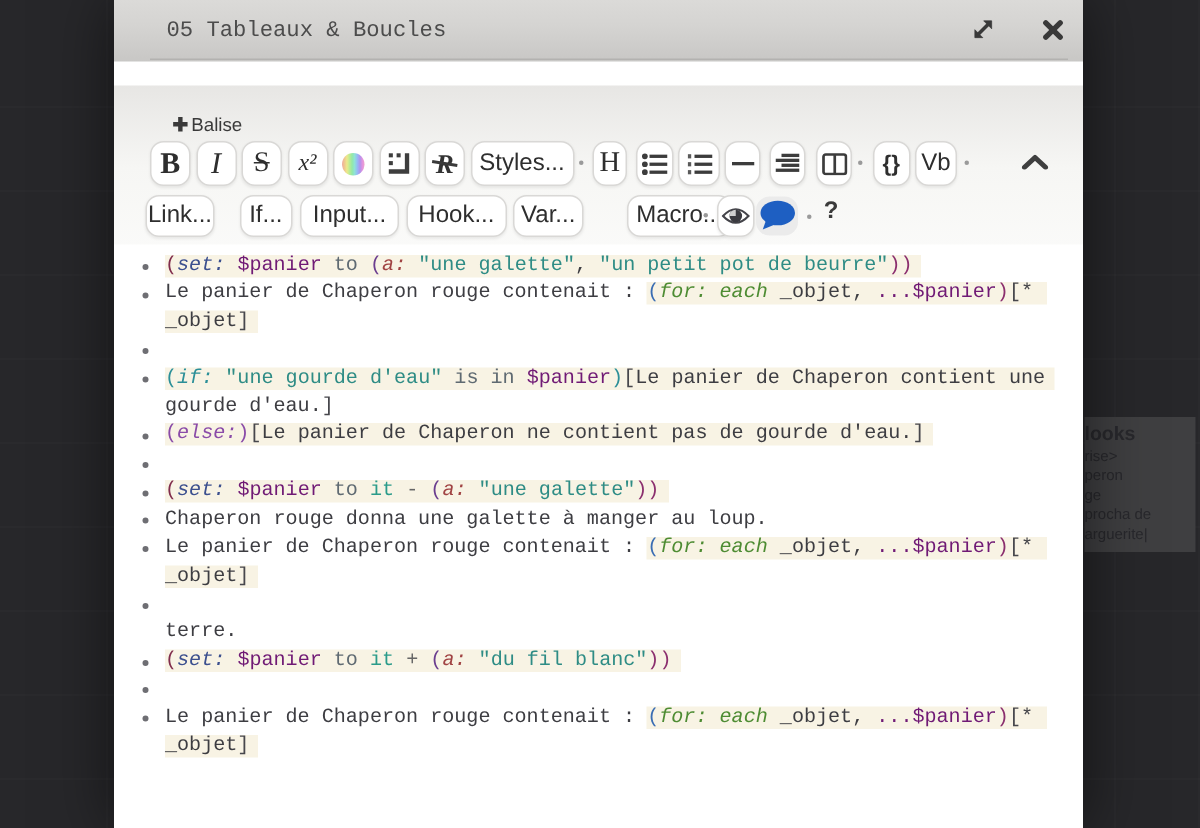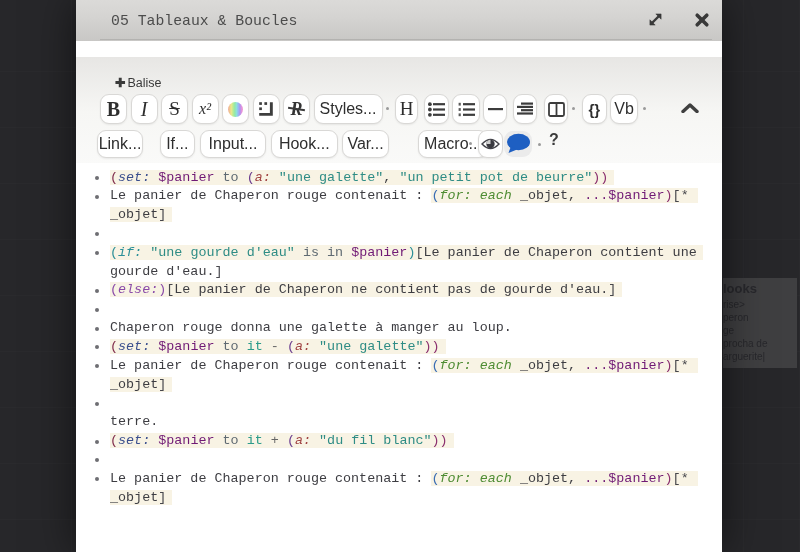--- a/index.html
+++ b/index.html
@@ -226,22 +226,22 @@
   </div>
   <div class="editor">
 <div class="ln"><span class="hl"><span class="p1">(</span><span class="nset">set:</span> <span class="v">$panier</span> <span class="kw">to</span> <span class="p2">(</span><span class="na">a:</span> <span class="str">"une galette"</span>, <span class="str">"un petit pot de beurre"</span><span class="pm">))</span></span></div>
 <div class="ln">Le panier de Chaperon rouge contenait : <span class="hl2"><span class="p3">(</span><span class="nfor">for:</span> <span class="nfor">each</span> <span class="tmp">_objet</span>, <span class="v">...$panier</span><span class="pm">)</span><span class="hk">[*</span></span></div>
 <div class="ln nb"><span class="hl"><span class="tmp">_objet</span><span class="hk">]</span></span></div>
 <div class="ln"> </div>
 <div class="ln"><span class="hl"><span class="p4">(</span><span class="nif">if:</span> <span class="str">"une gourde d'eau"</span> <span class="kw">is in</span> <span class="v">$panier</span><span class="p4">)</span><span class="hk">[</span>Le panier de Chaperon contient une</span></div>
 <div class="ln nb">gourde d'eau.<span class="hk">]</span></div>
 <div class="ln"><span class="hl"><span class="p5">(</span><span class="nelse">else:</span><span class="p5">)</span><span class="hk">[</span>Le panier de Chaperon ne contient pas de gourde d'eau.<span class="hk">]</span></span></div>
 <div class="ln"> </div>
+<div class="ln"><span class="hl"><span class="p1">(</span><span class="nset">set:</span> <span class="v">$panier</span> <span class="kw">to</span> <span class="it">it</span> <span class="op">-</span> <span class="p2">(</span><span class="na">a:</span> <span class="str">"une galette"</span><span class="pm">))</span></span></div>
 <div class="ln">Chaperon rouge donna une galette à manger au loup.</div>
-<div class="ln"><span class="hl"><span class="p1">(</span><span class="nset">set:</span> <span class="v">$panier</span> <span class="kw">to</span> <span class="it">it</span> <span class="op">-</span> <span class="p2">(</span><span class="na">a:</span> <span class="str">"une galette"</span><span class="pm">))</span></span></div>
 <div class="ln">Le panier de Chaperon rouge contenait : <span class="hl2"><span class="p3">(</span><span class="nfor">for:</span> <span class="nfor">each</span> <span class="tmp">_objet</span>, <span class="v">...$panier</span><span class="pm">)</span><span class="hk">[*</span></span></div>
 <div class="ln nb"><span class="hl"><span class="tmp">_objet</span><span class="hk">]</span></span></div>
 <div class="ln"> </div>
 <div class="ln nb">terre.</div>
 <div class="ln"><span class="hl"><span class="p1">(</span><span class="nset">set:</span> <span class="v">$panier</span> <span class="kw">to</span> <span class="it">it</span> <span class="op">+</span> <span class="p2">(</span><span class="na">a:</span> <span class="str">"du fil blanc"</span><span class="pm">))</span></span></div>
 <div class="ln"> </div>
 <div class="ln">Le panier de Chaperon rouge contenait : <span class="hl2"><span class="p3">(</span><span class="nfor">for:</span> <span class="nfor">each</span> <span class="tmp">_objet</span>, <span class="v">...$panier</span><span class="pm">)</span><span class="hk">[*</span></span></div>
 <div class="ln nb"><span class="hl"><span class="tmp">_objet</span><span class="hk">]</span></span></div>
   </div>
 </div>

